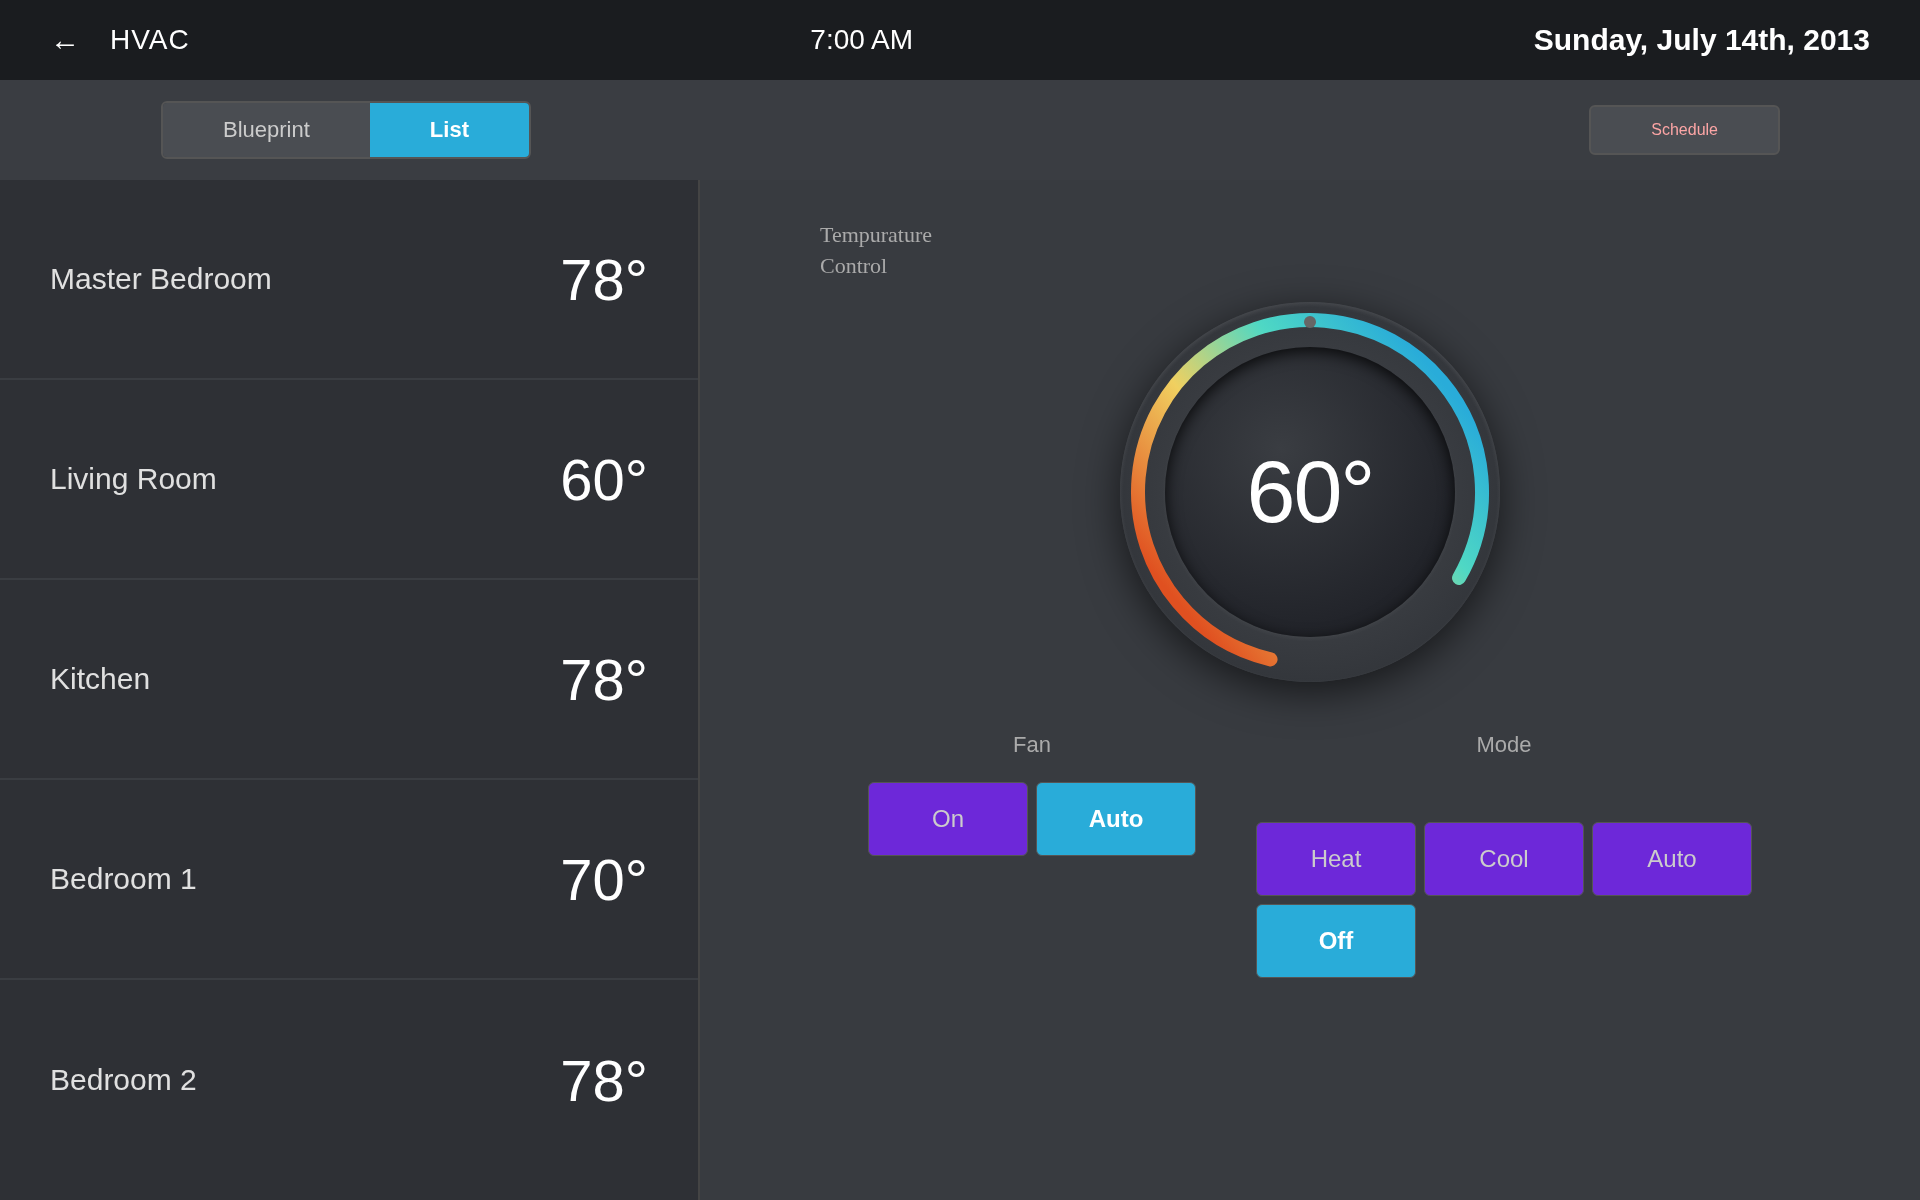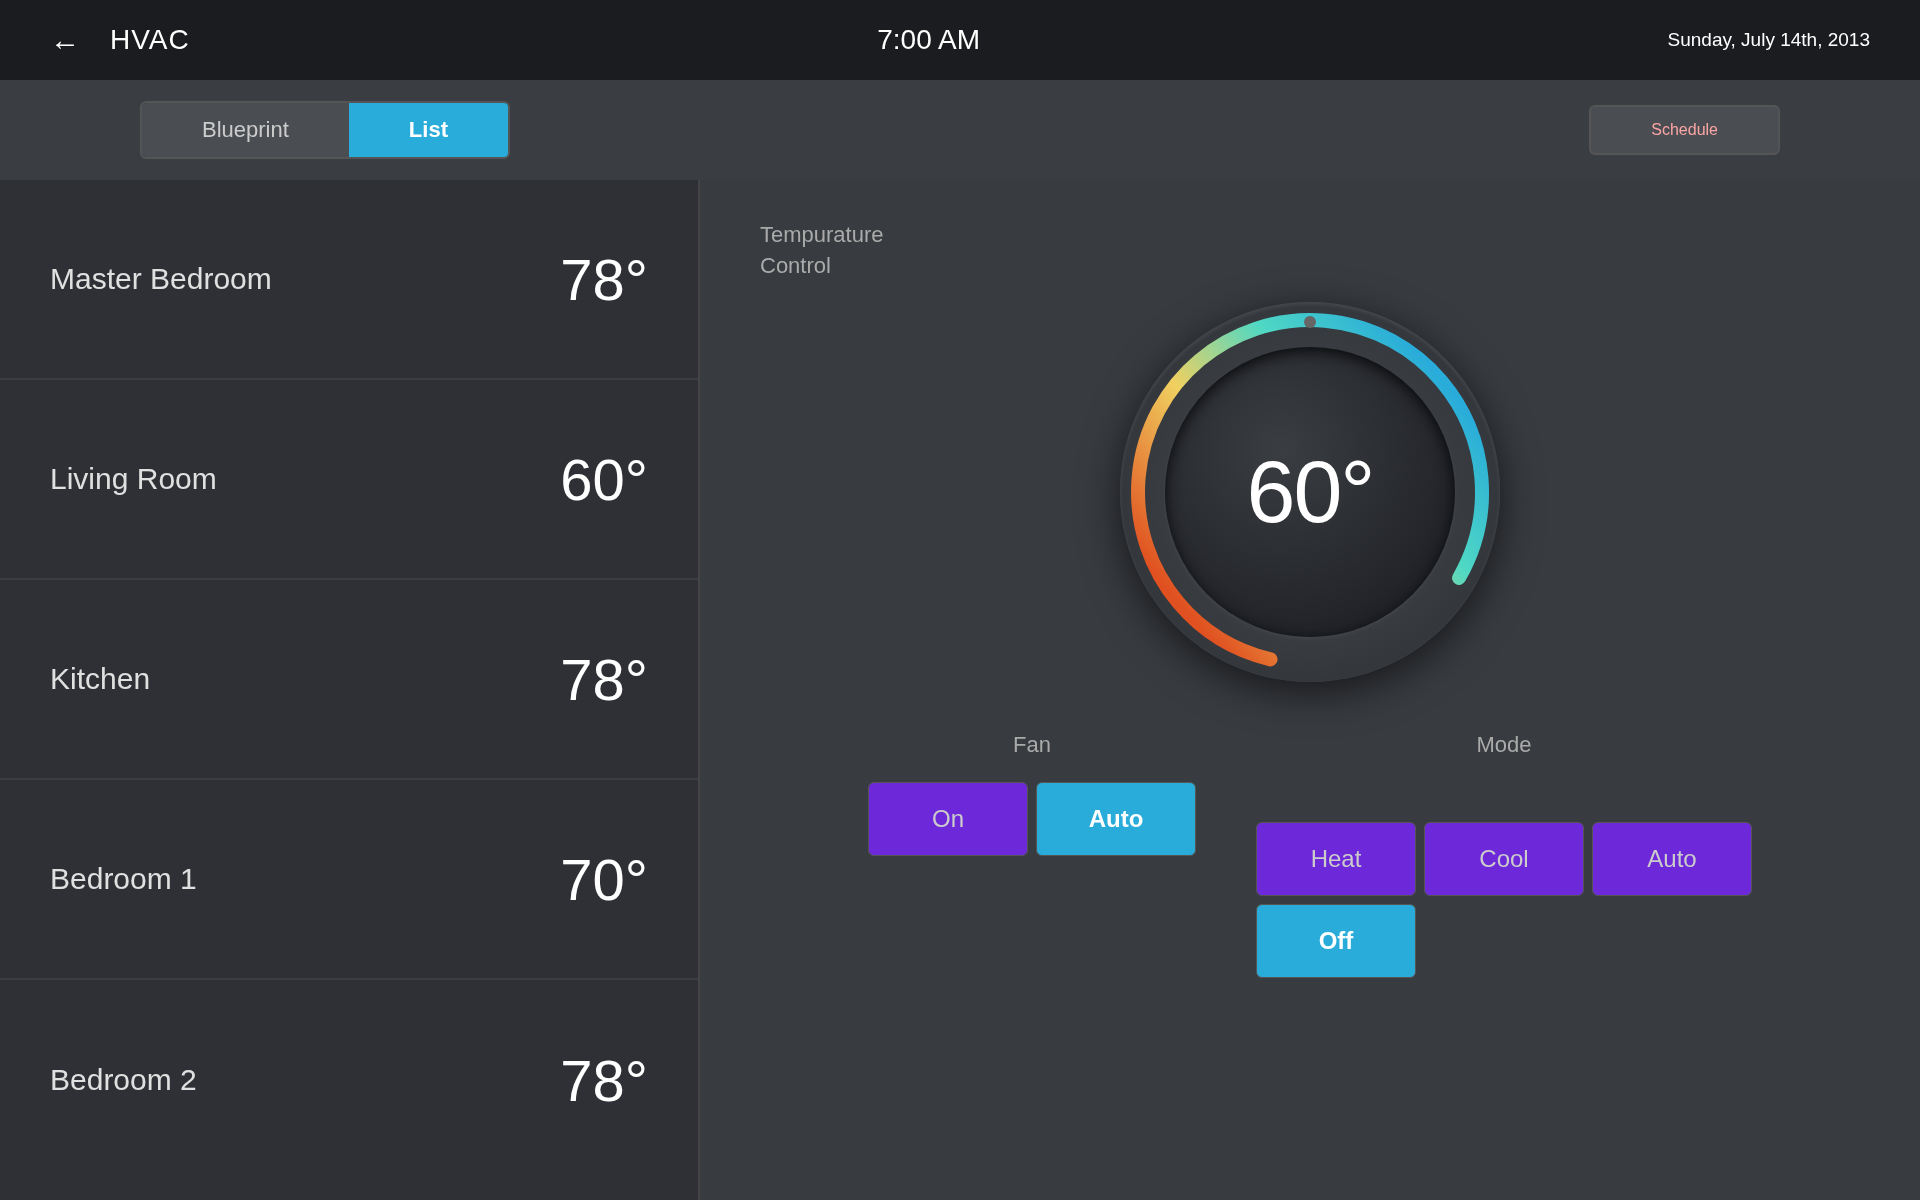--- a/index.html
+++ b/index.html
@@ -36,40 +36,41 @@
     .top-bar-title {
       font-size: 28px;
       font-weight: 400;
       letter-spacing: 1px;
     }
     .top-bar-time {
       font-size: 28px;
       font-weight: 300;
     }
     .top-bar-date {
-      font-size: 19px;
-      font-weight: 400;
+      font-size: 30px;
+      font-weight: 700;
     }
 
     
     .toolbar {
       width: 100%;
       height: 100px;
       background: #3a3d42;
       display: flex;
       align-items: center;
       padding: 0 140px;
       justify-content: space-between;
     }
     .tab-group {
       display: flex;
       gap: 0;
       border: 2px solid #555;
       border-radius: 6px;
       overflow: hidden;
+      margin-left: 21px;
     }
     .tab-btn {
       padding: 14px 60px;
       font-size: 22px;
       font-weight: 400;
       background: #4a4d52;
       color: #ccc;
       border: none;
       cursor: pointer;
       outline: none;
@@ -136,21 +137,23 @@
       flex-direction: column;
       align-items: center;
       padding: 40px 60px 40px 60px;
     }
 
     .temp-control-label {
       font-size: 22px;
       color: #aaa;
       margin-bottom: 20px;
       align-self: flex-start;
+      margin-left: 60px;
       line-height: 1.4;
+      font-family: Liberation Serif, serif;
     }
 
     
     .dial-container {
       position: relative;
       width: 380px;
       height: 380px;
       margin-bottom: 50px;
     }
 

